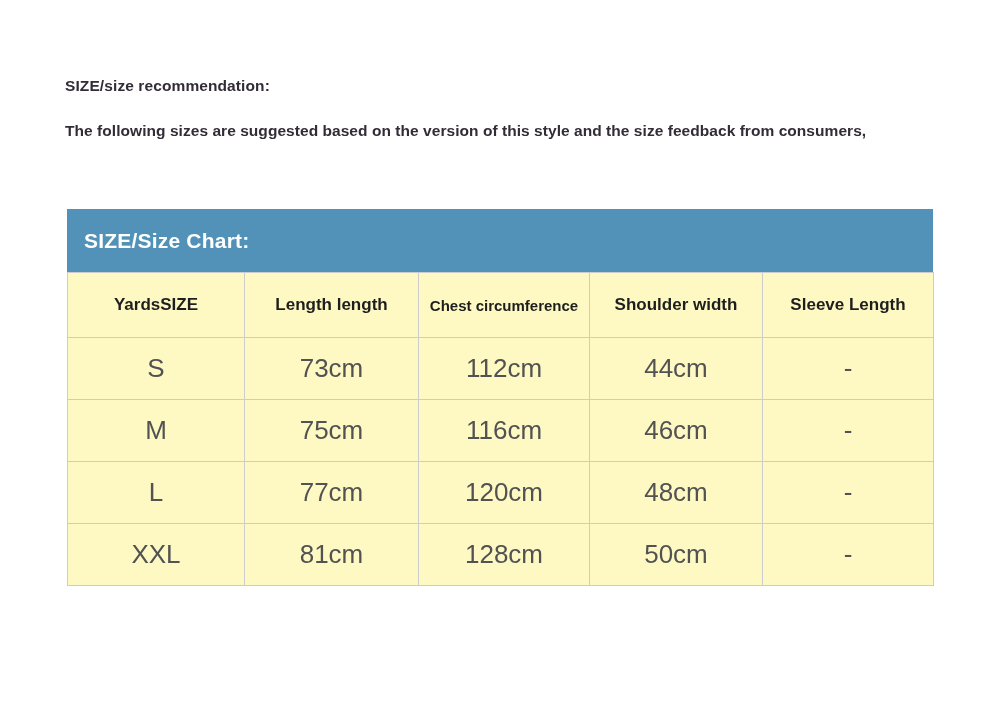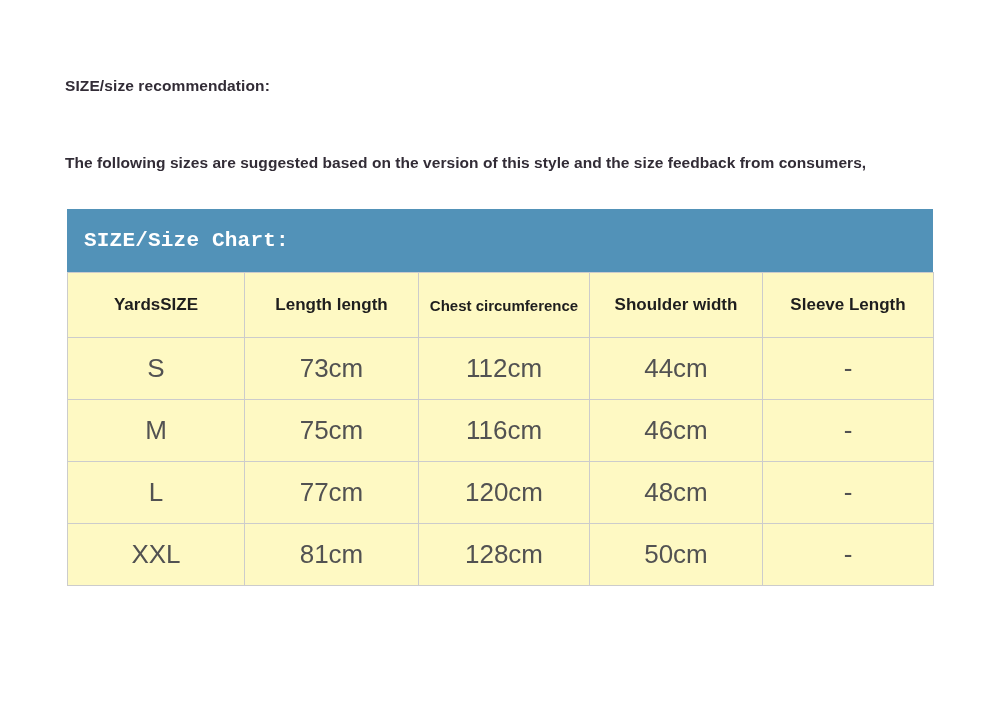--- a/index.html
+++ b/index.html
@@ -28,21 +28,21 @@
   .rec-body {
     position: absolute;
     left: 65px;
     top: 121px;
     font-size: 15.5px;
     font-weight: bold;
     color: #322c36;
     line-height: 19.5px;
     letter-spacing: 0.05px;
   }
-  .rec-line { white-space: nowrap; margin-top: 32px; }
+  .rec-line { white-space: nowrap; }
 
   .chart-title-bar {
     position: absolute;
     left: 67px;
     top: 209px;
     width: 866px;
     height: 63px;
     display: flex;
     align-items: center;
     box-sizing: border-box;
@@ -92,21 +92,21 @@
 <body>
 
 <div id="page">
 
   <div class="rec-heading">SIZE/size recommendation:</div>
 
   <div class="rec-body">
     <div class="rec-line">The following sizes are suggested based on the version of this style and the size feedback from consumers,</div>
   </div>
 
-  <div class="chart-title-bar" style="background: rgb(82, 146, 184); font-family: Liberation Mono, monospace;">
+  <div class="chart-title-bar" style="background: rgb(82, 146, 184);">
     <span class="chart-title">SIZE/Size Chart:</span>
   </div>
 
   <table class="size-table">
     <colgroup>
       <col style="width:177px">
         <col style="width:174px">
         <col style="width:171px">
         <col style="width:173px">
         <col style="width:171px">

